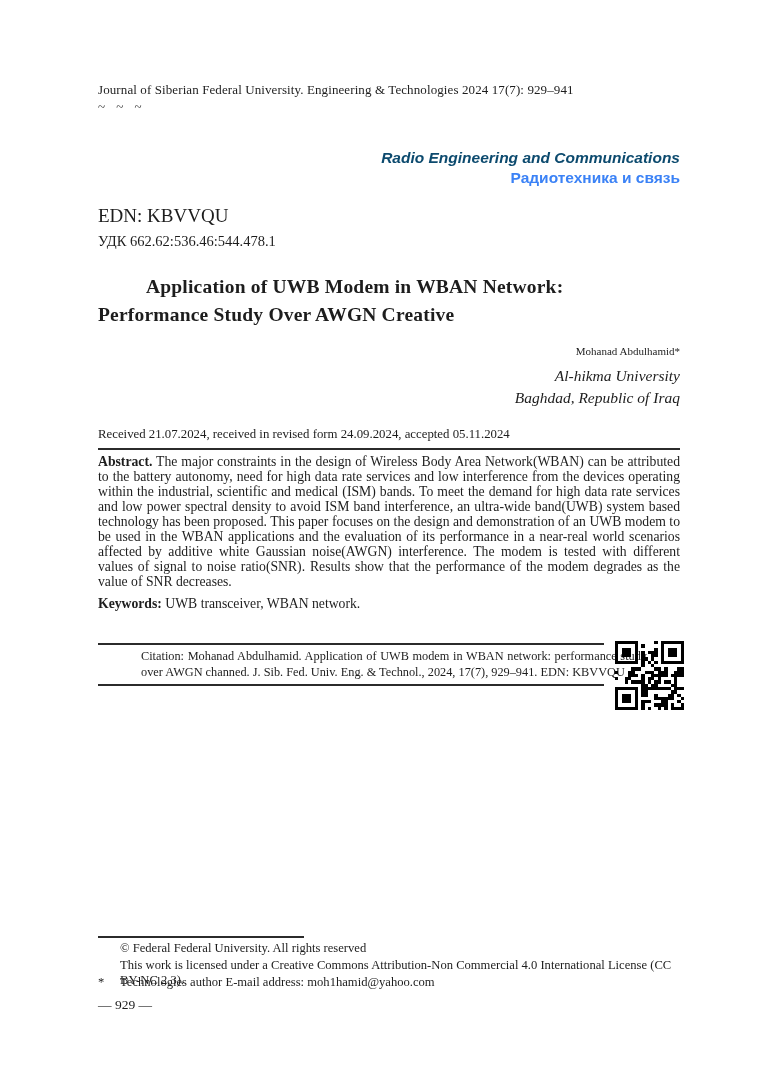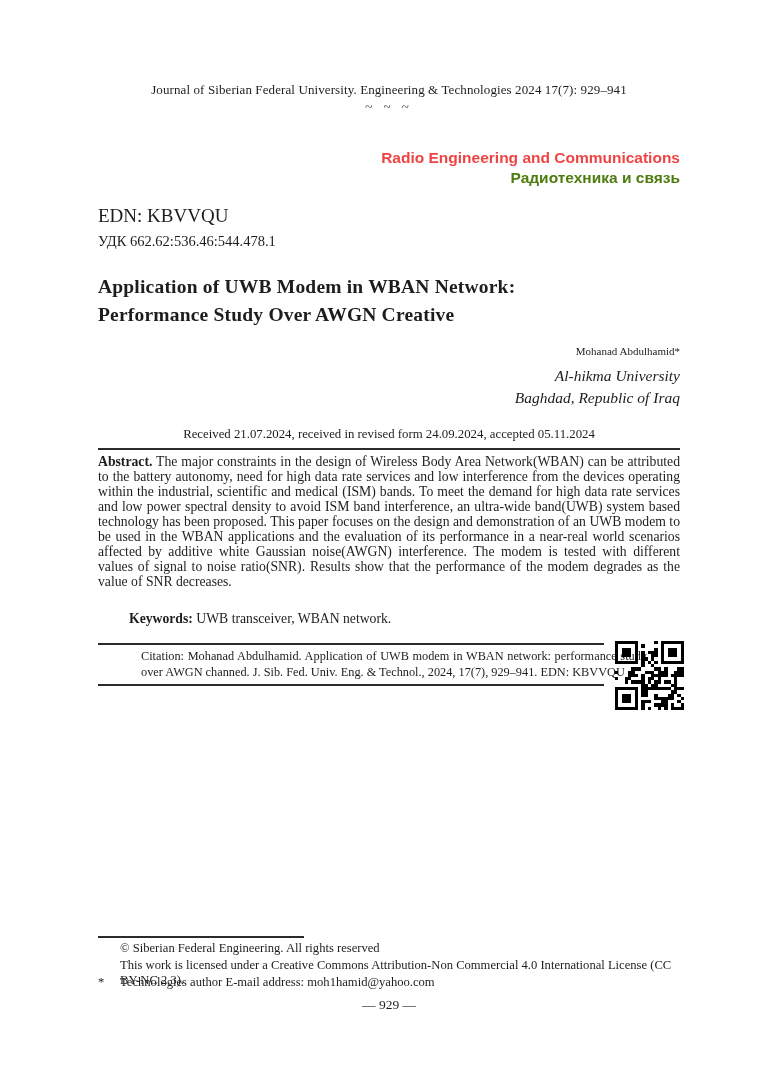--- a/index.html
+++ b/index.html
@@ -8,40 +8,40 @@
     width:760px;height:1080px;
     margin:0 auto;
     background:#ffffff;
     font-family:"Liberation Serif","DejaVu Serif",serif;
     color:#1d1d1d;
     overflow:hidden;
   }
   .abs{position:absolute;}
   .content-left{left:98px;}
   .content{left:98px;width:582px;}
-  .center{text-align:center;}
+  .center{}
   .right{text-align:right;}
   .journal-header{top:82px;font-size:13px;letter-spacing:.1px;}
   .tildes{top:99px;font-size:13px;letter-spacing:4px;color:#2a2a2a;}
   .section-en{top:149px;font-family:"Liberation Sans","DejaVu Sans",sans-serif;font-weight:bold;font-size:15.5px;}
   .section-ru{top:169px;font-family:"Liberation Sans","DejaVu Sans",sans-serif;font-weight:bold;font-size:15.5px;}
   .edn{top:205px;font-size:19px;}
   .udk{top:233px;font-size:14.5px;}
-  .title1{top:276px;font-size:19.5px;font-weight:bold;letter-spacing:.2px;}
+  .title1{top:276px;font-size:19.5px;font-weight:bold;letter-spacing:.2px;margin-left:48px;}
   .title2{top:304px;font-size:19.5px;font-weight:bold;letter-spacing:.2px;}
   .author-name{top:345px;font-size:11px;font-weight:normal;}
   .author-affil{top:367px;font-size:15.5px;font-style:italic;}
   .author-loc{top:389px;font-size:15.5px;font-style:italic;}
   .received{top:427px;font-size:12.8px;}
   .rule{background:#2b2b2b;height:2px;}
   .rule-thin{background:#2b2b2b;height:1.6px;}
   .rule-abstract{top:448px;width:582px;}
   .abstract{top:454px;font-size:13.7px;line-height:15px;text-align:justify;}
   .abstract b, .keywords b{font-weight:bold;}
-  .keywords{top:611px;font-size:13.7px;margin-left:31px;}
+  .keywords{top:596px;font-size:13.7px;}
   .rule-cite-top{top:643px;width:506px;}
   .citation{top:649px;left:98px;width:506px;font-size:12.3px;line-height:15.6px;text-align:justify;margin-left:43px;}
   .rule-cite-bot{top:684px;width:506px;}
   .qr{left:615px;top:640px;width:69px;height:71px;}
   .qr svg{width:100%;height:100%;display:block;}
   .footer-rule{top:936px;width:206px;height:1.5px;}
   .foot-line{left:120px;width:560px;font-size:12.6px;}
   .foot-copyright{top:941px;}
   .foot-license{top:958px;}
   .foot-corresponding{top:975px;}
@@ -49,22 +49,22 @@
   .page-number{top:997px;font-size:13.5px;}
 </style>
 </head>
 <body>
 
 <div class="page">
 
   <div class="abs content center journal-header">Journal of Siberian Federal University. Engineering &amp; Technologies 2024 17(7): 929–941</div>
   <div class="abs content center tildes">~ ~ ~</div>
 
-  <div class="abs content right section-en accent" style="color: #ef4444;">Radio Engineering and Communications</div>
-  <div class="abs content right section-ru accent" style="color: #4d7c0f;">Радиотехника и связь</div>
+  <div class="abs content right section-en accent" style="color: #0c4a6e; font-style: italic;">Radio Engineering and Communications</div>
+  <div class="abs content right section-ru accent" style="color: #3b82f6;">Радиотехника и связь</div>
 
   <div class="abs content-left edn">EDN: KBVVQU</div>
   <div class="abs content-left udk">УДК 662.62:536.46:544.478.1</div>
 
   <div class="abs content title1">Application of UWB Modem in WBAN Network:</div>
   <div class="abs content title2">Performance Study Over AWGN Creative</div>
 
   <div class="abs content right author-name">Mohanad Abdulhamid*</div>
   <div class="abs content right author-loc">Baghdad, Republic of Iraq</div>
   <div class="abs content right author-affil">Al-hikma University</div>
@@ -305,20 +305,20 @@
         <rect x="13" y="20" width="1" height="1" fill="#000"></rect>
         <rect x="15" y="20" width="1" height="1" fill="#000"></rect>
         <rect x="17" y="20" width="1" height="1" fill="#000"></rect>
         <rect x="18" y="20" width="1" height="1" fill="#000"></rect>
         <rect x="19" y="20" width="1" height="1" fill="#000"></rect>
         <rect x="20" y="20" width="1" height="1" fill="#000"></rect>
       </svg>
   </div>
 
   <div class="abs content-left rule-thin footer-rule"></div>
-  <div class="abs foot-line foot-copyright">© Siberian Federal Engineering. All rights reserved</div>
+  <div class="abs foot-line foot-copyright">© Federal Federal University. All rights reserved</div>
   <div class="abs foot-line foot-license">This work is licensed under a Creative Commons Attribution-Non Commercial 4.0 International License (CC BY-NC 2.3).</div>
   <div class="abs foot-asterisk">*</div>
   <div class="abs foot-line foot-corresponding">Technologies author E-mail address: moh1hamid@yahoo.com</div>
 
   <div class="abs content center page-number">— 929 —</div>
 
 </div>
 
 </body></html>

